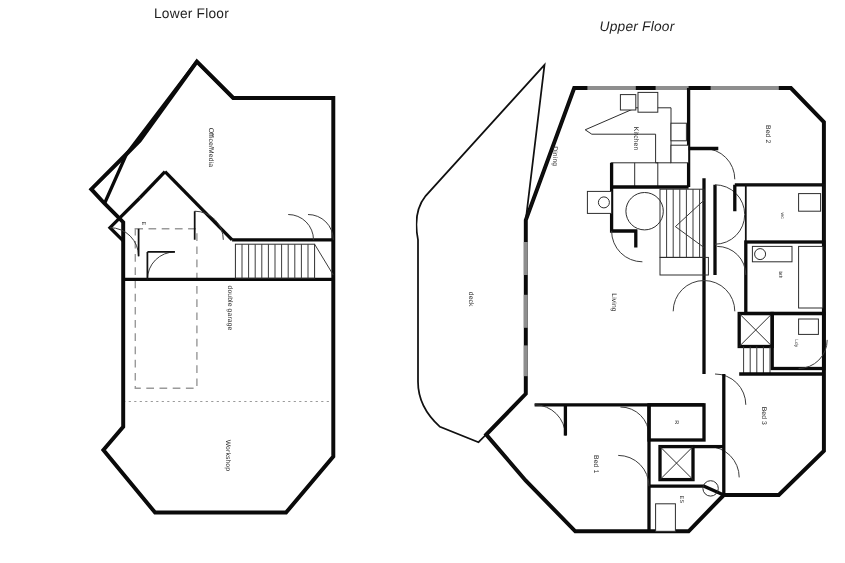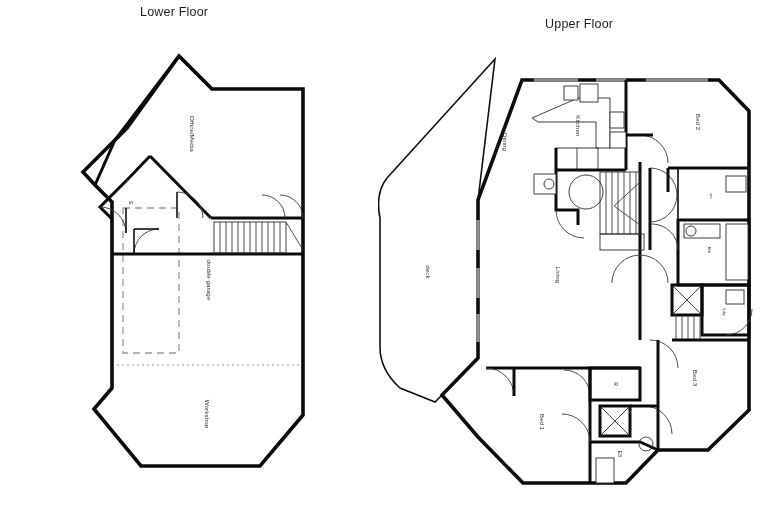--- a/index.html
+++ b/index.html
@@ -23,21 +23,21 @@
   }
   .floor-title {
     position: absolute;
     font-size: 12.5px;
     font-weight: 400;
     color: #1f1f1f;
     letter-spacing: 0.2px;
     white-space: nowrap;
   }
   #title-lower { left: 140px; top: 5px; }
-  #title-upper { left: 545px; top: 17px; }
+  #title-upper { left: 545px; top: 17px; font-style: italic; }
 
   svg { display: block; }
   .wall-outer { fill: none; stroke: #0a0a0a; stroke-width: 3.6; stroke-linejoin: miter; }
   .wall-inner { fill: none; stroke: #0a0a0a; stroke-width: 3.0; stroke-linejoin: miter; }
   .wall-thin  { fill: none; stroke: #111111; stroke-width: 1.6; stroke-linejoin: miter; }
   .wall-hair  { fill: none; stroke: #2a2a2a; stroke-width: 0.9; }
   .fixture    { fill: #ffffff; stroke: #2b2b2b; stroke-width: 0.9; }
   .fixture-nofill { fill: none; stroke: #2b2b2b; stroke-width: 0.9; }
   .door-arc   { fill: none; stroke: #3a3a3a; stroke-width: 0.9; }
   .dash-med   { fill: none; stroke: #9a9a9a; stroke-width: 1.3; stroke-dasharray: 7 5; }

